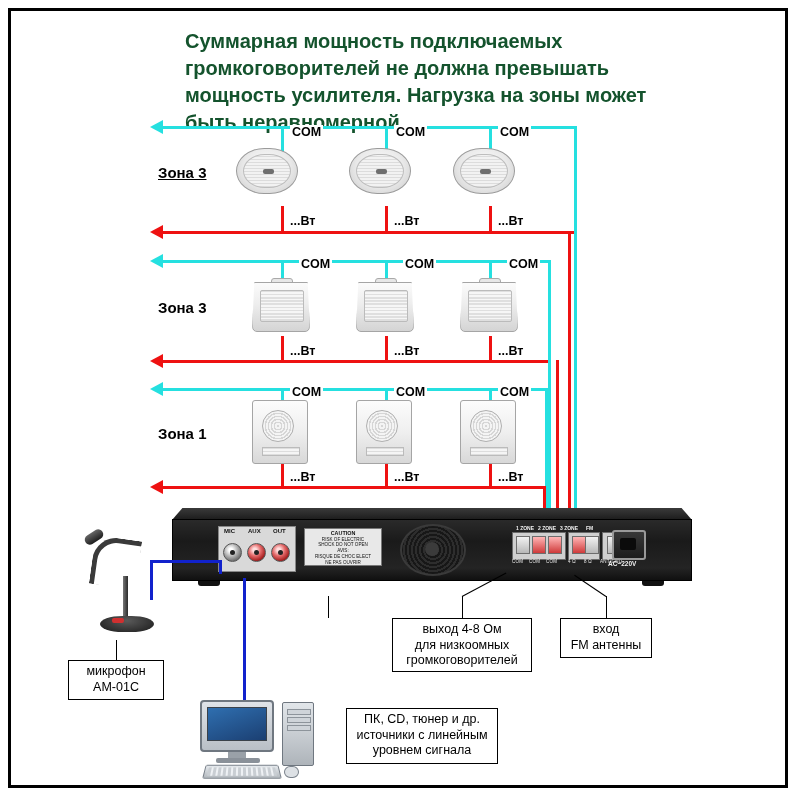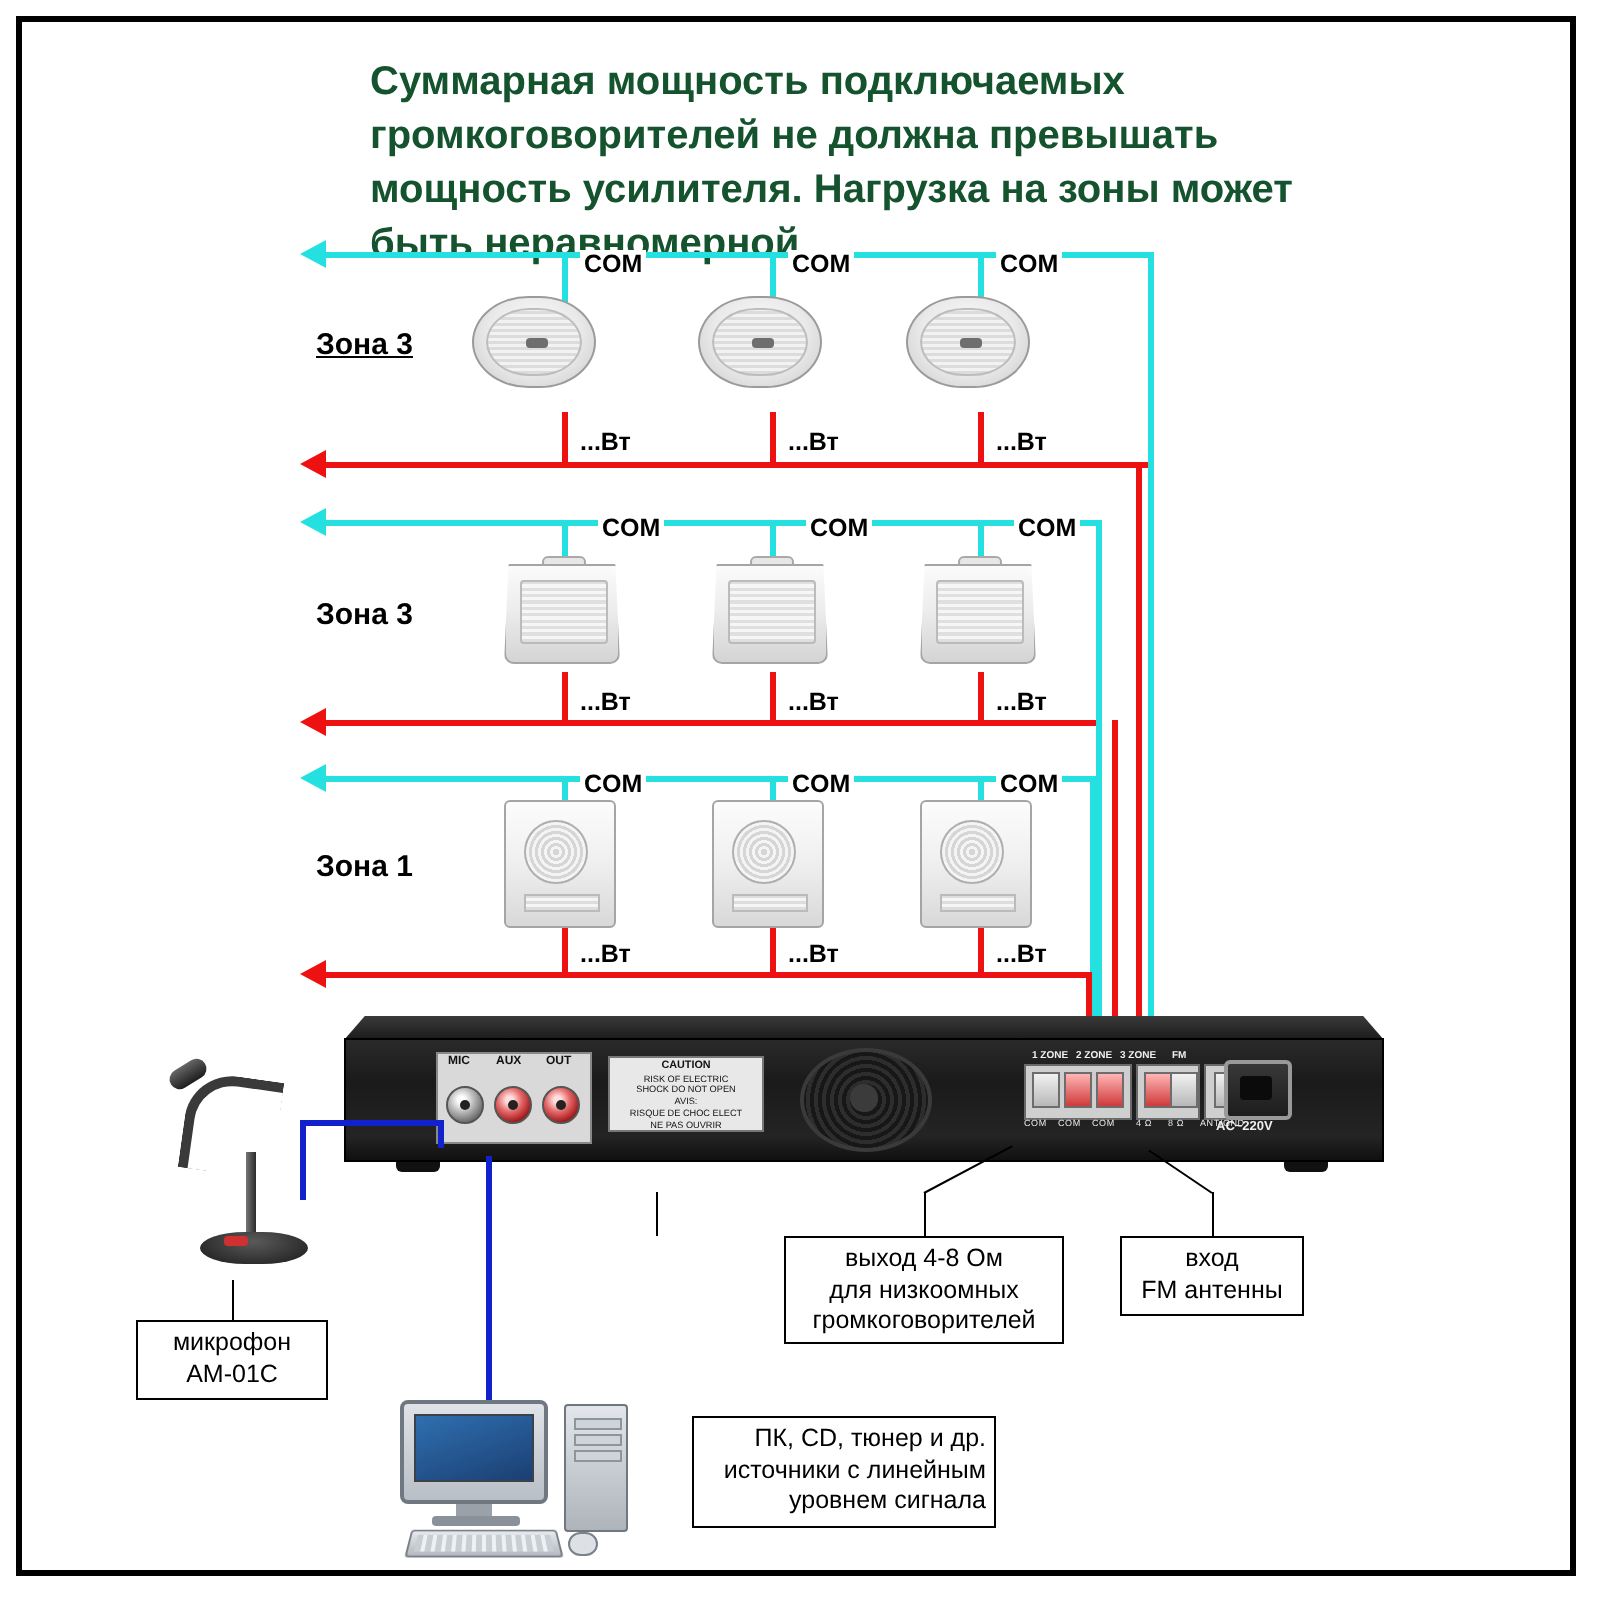--- a/index.html
+++ b/index.html
@@ -619,18 +619,18 @@
   </div>
   <div class="leader" style="left:606px; top:596px; width:1px; height:22px;"></div>
   <div class="leader" style="left:606px; top:596px; width:38px; height:1px; transform:rotate(-146deg); transform-origin:left center;"></div>
 
   <div class="callout" style="left:68px; top:660px; width:96px; height:40px;">
     <div>микрофон</div>
       <div>АМ-01С</div>
   </div>
   <div class="leader" style="left:116px; top:640px; width:1px; height:20px;"></div>
 
-  <div class="callout" style="left:346px; top:708px; width:152px; height:56px;text-align:right;">
+  <div class="callout" style="left:346px; top:708px; width:152px; height:56px;">
     <div>ПК, CD, тюнер и др.</div>
       <div>источники с линейным</div>
       <div>уровнем сигнала</div>
   </div>
 </div>
 
 </body></html>

